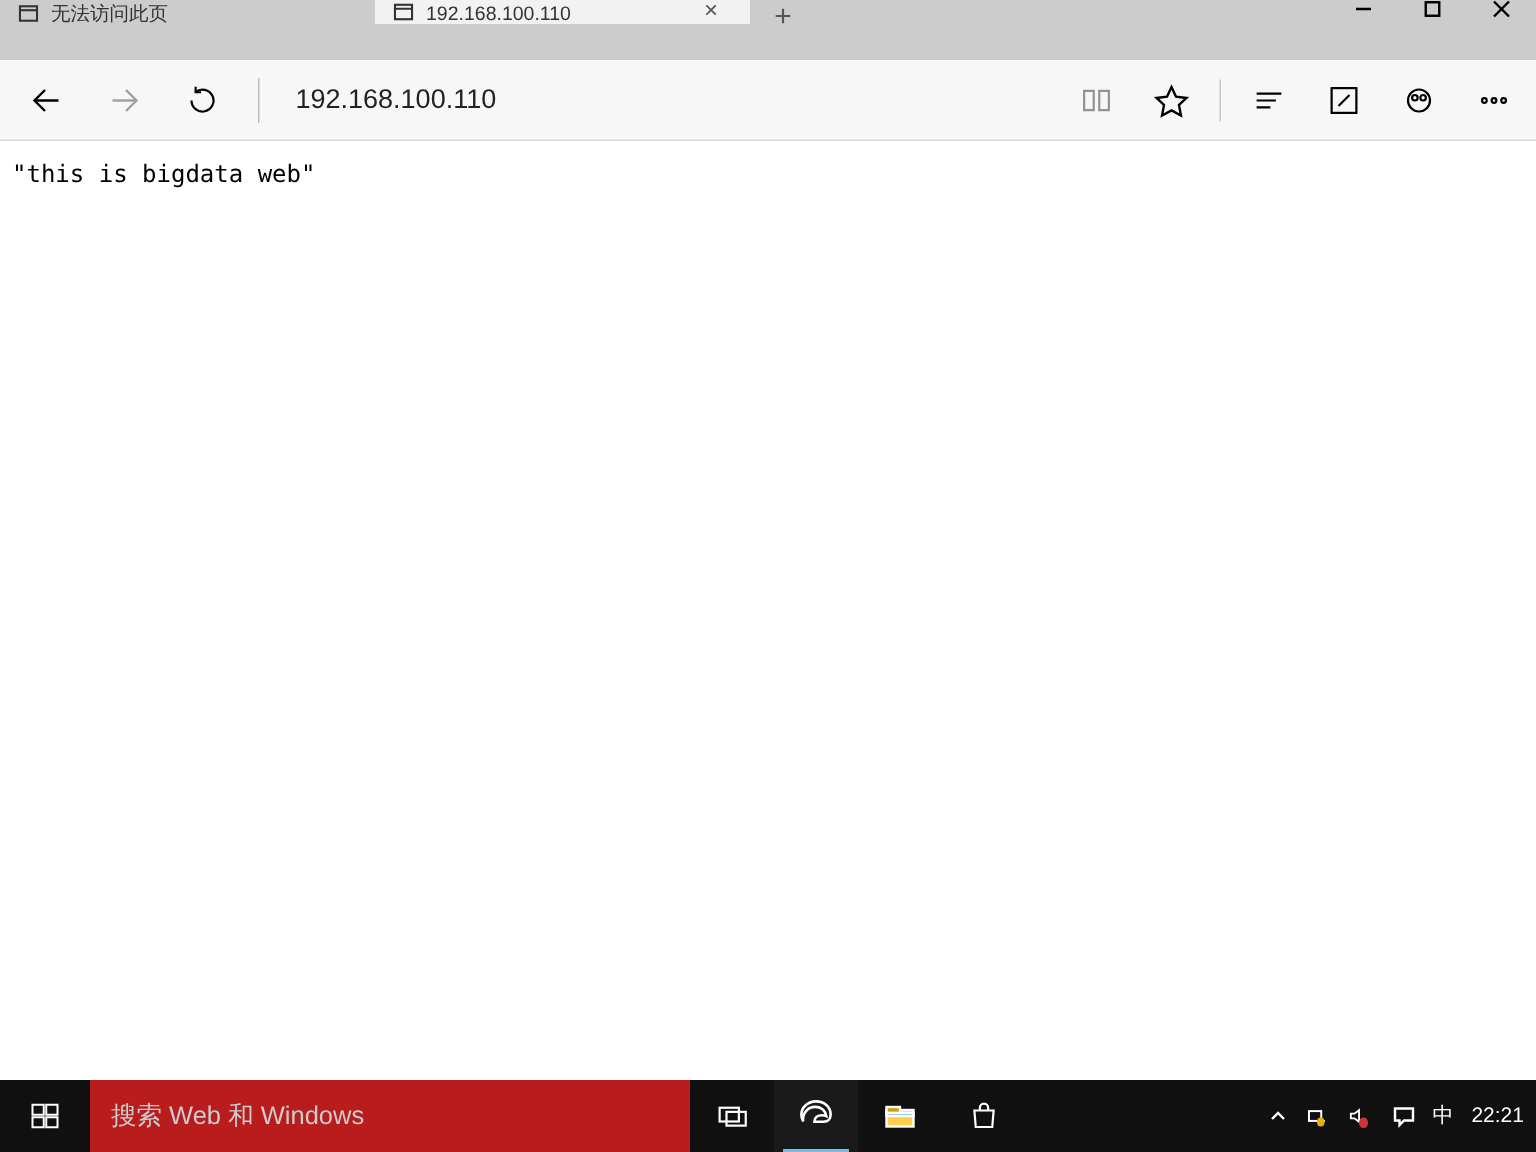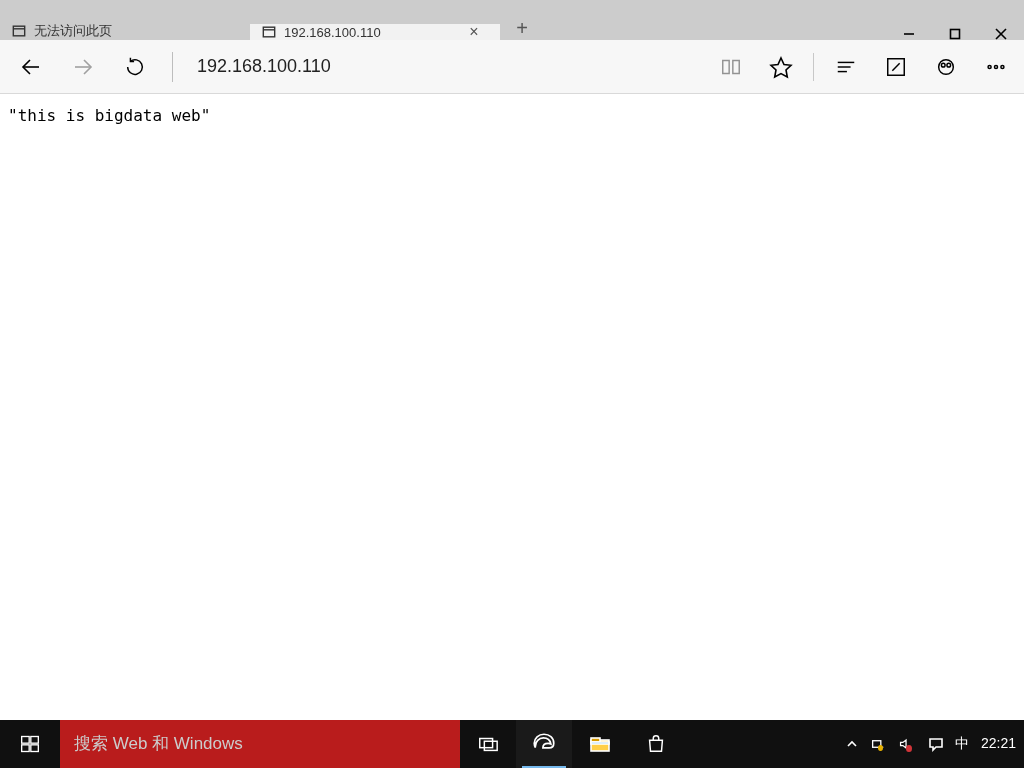--- a/index.html
+++ b/index.html
@@ -1,19 +1,19 @@
 <!DOCTYPE html>
 <html><head>
   <meta charset="utf-8">
   <style>
     * { margin: 0; padding: 0; box-sizing: border-box; }
     body { width: 1024px; height: 768px; font-family: "Segoe UI", "Microsoft YaHei", sans-serif; overflow: hidden; background: #fff; position: relative; }
 
     
-    .tabbar { height: 40px; background: #cccccc; display: flex; align-items: flex-end; }
+    .tabbar { height: 40px; background: #cccccc; display: flex; align-items: flex-start; }
     .tab { display: flex; align-items: center; gap: 8px; padding: 0 12px; font-size: 13px; color: #333; position: relative; }
     .tab.inactive { width: 250px; background: #cccccc; }
     .tab.active   { width: 250px; background: #f2f2f2; }
     .tab-icon { width: 14px; height: 14px; display: inline-flex; }
     .tab-title { flex: 1; white-space: nowrap; overflow: hidden; text-overflow: ellipsis; }
     .tab-close { width: 28px; text-align: center; font-size: 16px; line-height: 1; color: #555; cursor: pointer; }
     .newtab { width: 44px; display: flex; align-items: center; justify-content: center; font-size: 20px; color: #555; background: #cccccc; cursor: pointer; }
     .tabbar-spacer { flex: 1; background: #cccccc; }
     .window-controls { display: flex; }
     .window-btn { width: 46px; display: flex; align-items: center; justify-content: center; cursor: pointer; }

